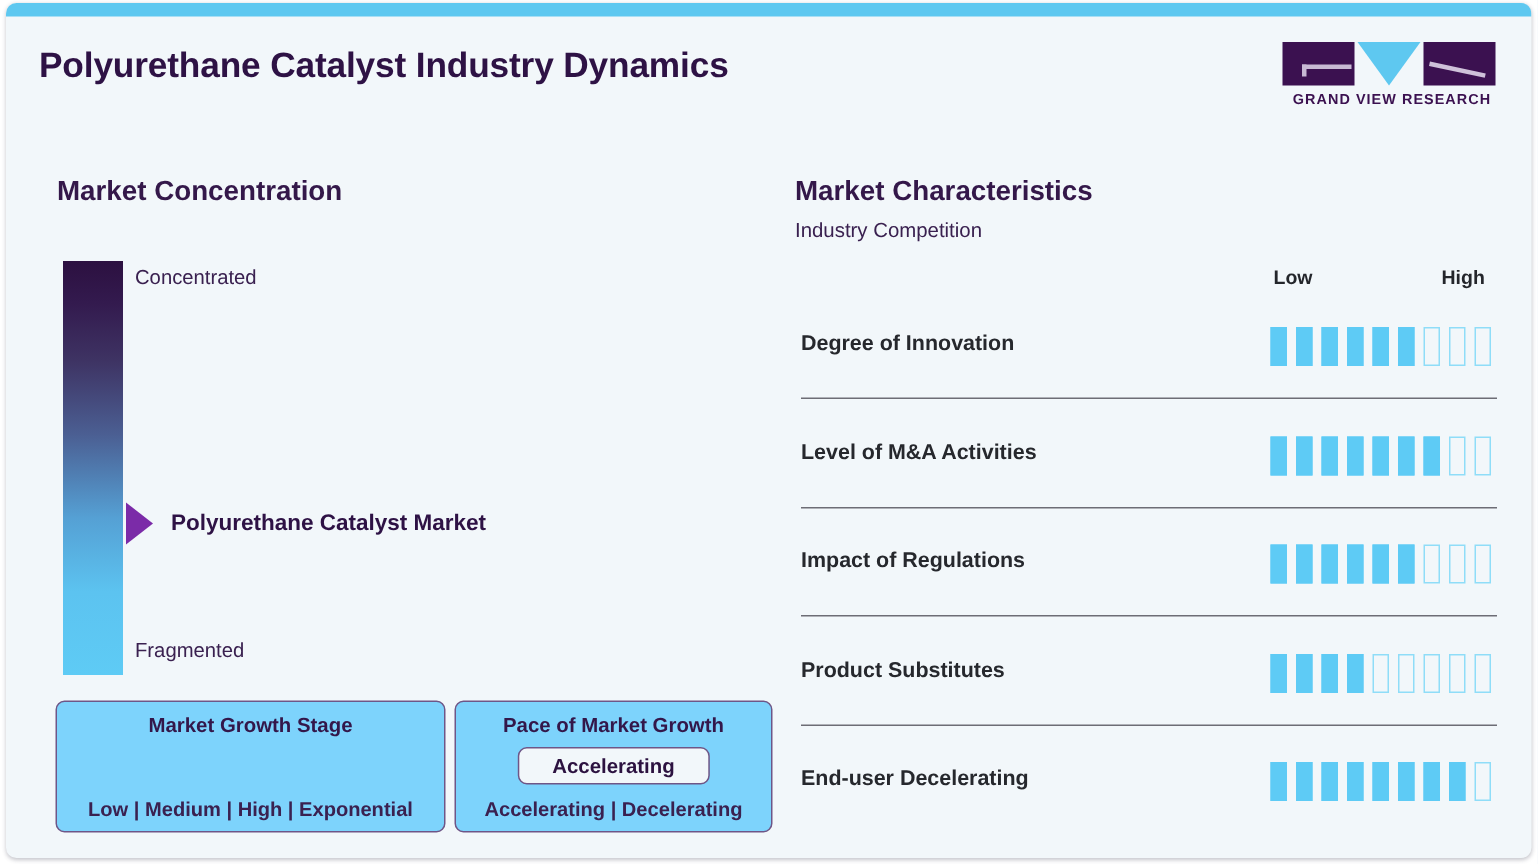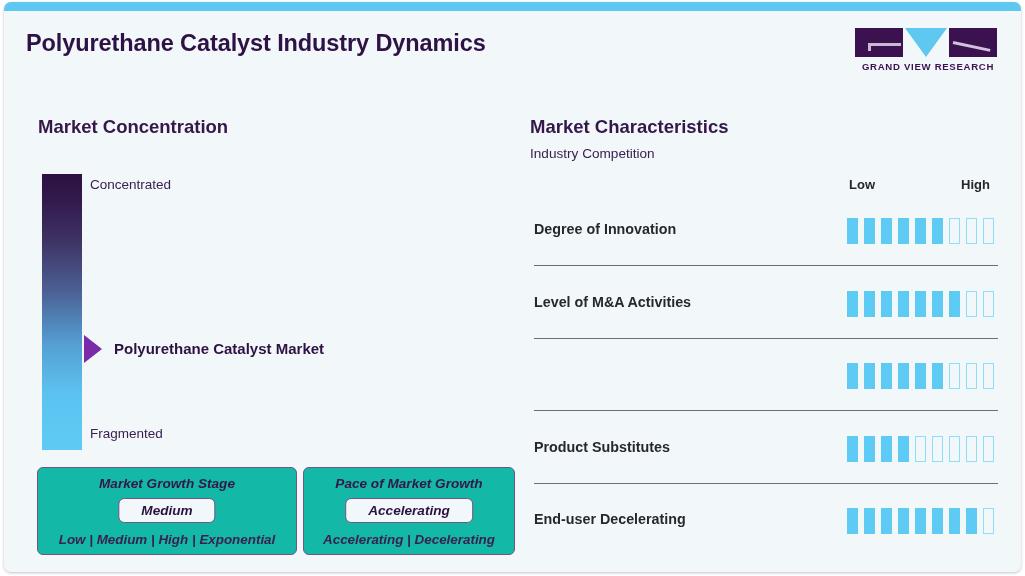--- a/index.html
+++ b/index.html
@@ -173,23 +173,22 @@
     font-weight: bold;
     color: #2e1245;
     white-space: nowrap;
   }
 
   
   .info-box {
     position: absolute;
     border: 1.3px solid #6e5687;
     border-radius: 6px;
-    background: #14b8a6;
+    background: #7dd3fc;
     box-sizing: border-box;
-    font-style: italic;
   }
   #box-growth {
     left: 33px;
     top: 465px;
     width: 260px;
     height: 88px;
   }
   #box-pace {
     left: 299px;
     top: 465px;
@@ -331,21 +330,20 @@
 
   <div id="gradient-bar"></div>
   <div id="label-concentrated">Concentrated</div>
   <div id="label-fragmented">Fragmented</div>
 
   <div id="marker"></div>
   <div id="marker-label">Polyurethane Catalyst Market</div>
 
   <div class="info-box" id="box-growth">
     <div class="box-title">Market Growth Stage</div>
-    <div class="value-pill">Medium</div>
     <div class="scale">Low | Medium | High | Exponential</div>
   </div>
 
   <div class="info-box" id="box-pace">
     <div class="box-title">Pace of Market Growth</div>
     <div class="value-pill">Accelerating</div>
     <div class="scale">Accelerating | Decelerating</div>
   </div>
 
   <div id="right-heading">Market Characteristics</div>
@@ -378,20 +376,21 @@
           <div class="seg on"></div>
           <div class="seg on"></div>
           <div class="seg on"></div>
           <div class="seg on"></div>
           <div class="seg off"></div>
           <div class="seg off"></div>
         </div>
         <div class="divider"></div>
       </div>
       <div class="char-row" style="top: 350px;">
+        <div class="row-label">Impact of Regulations</div>
         <div class="bars">
           <div class="seg on"></div>
           <div class="seg on"></div>
           <div class="seg on"></div>
           <div class="seg on"></div>
           <div class="seg on"></div>
           <div class="seg on"></div>
           <div class="seg off"></div>
           <div class="seg off"></div>
           <div class="seg off"></div>

